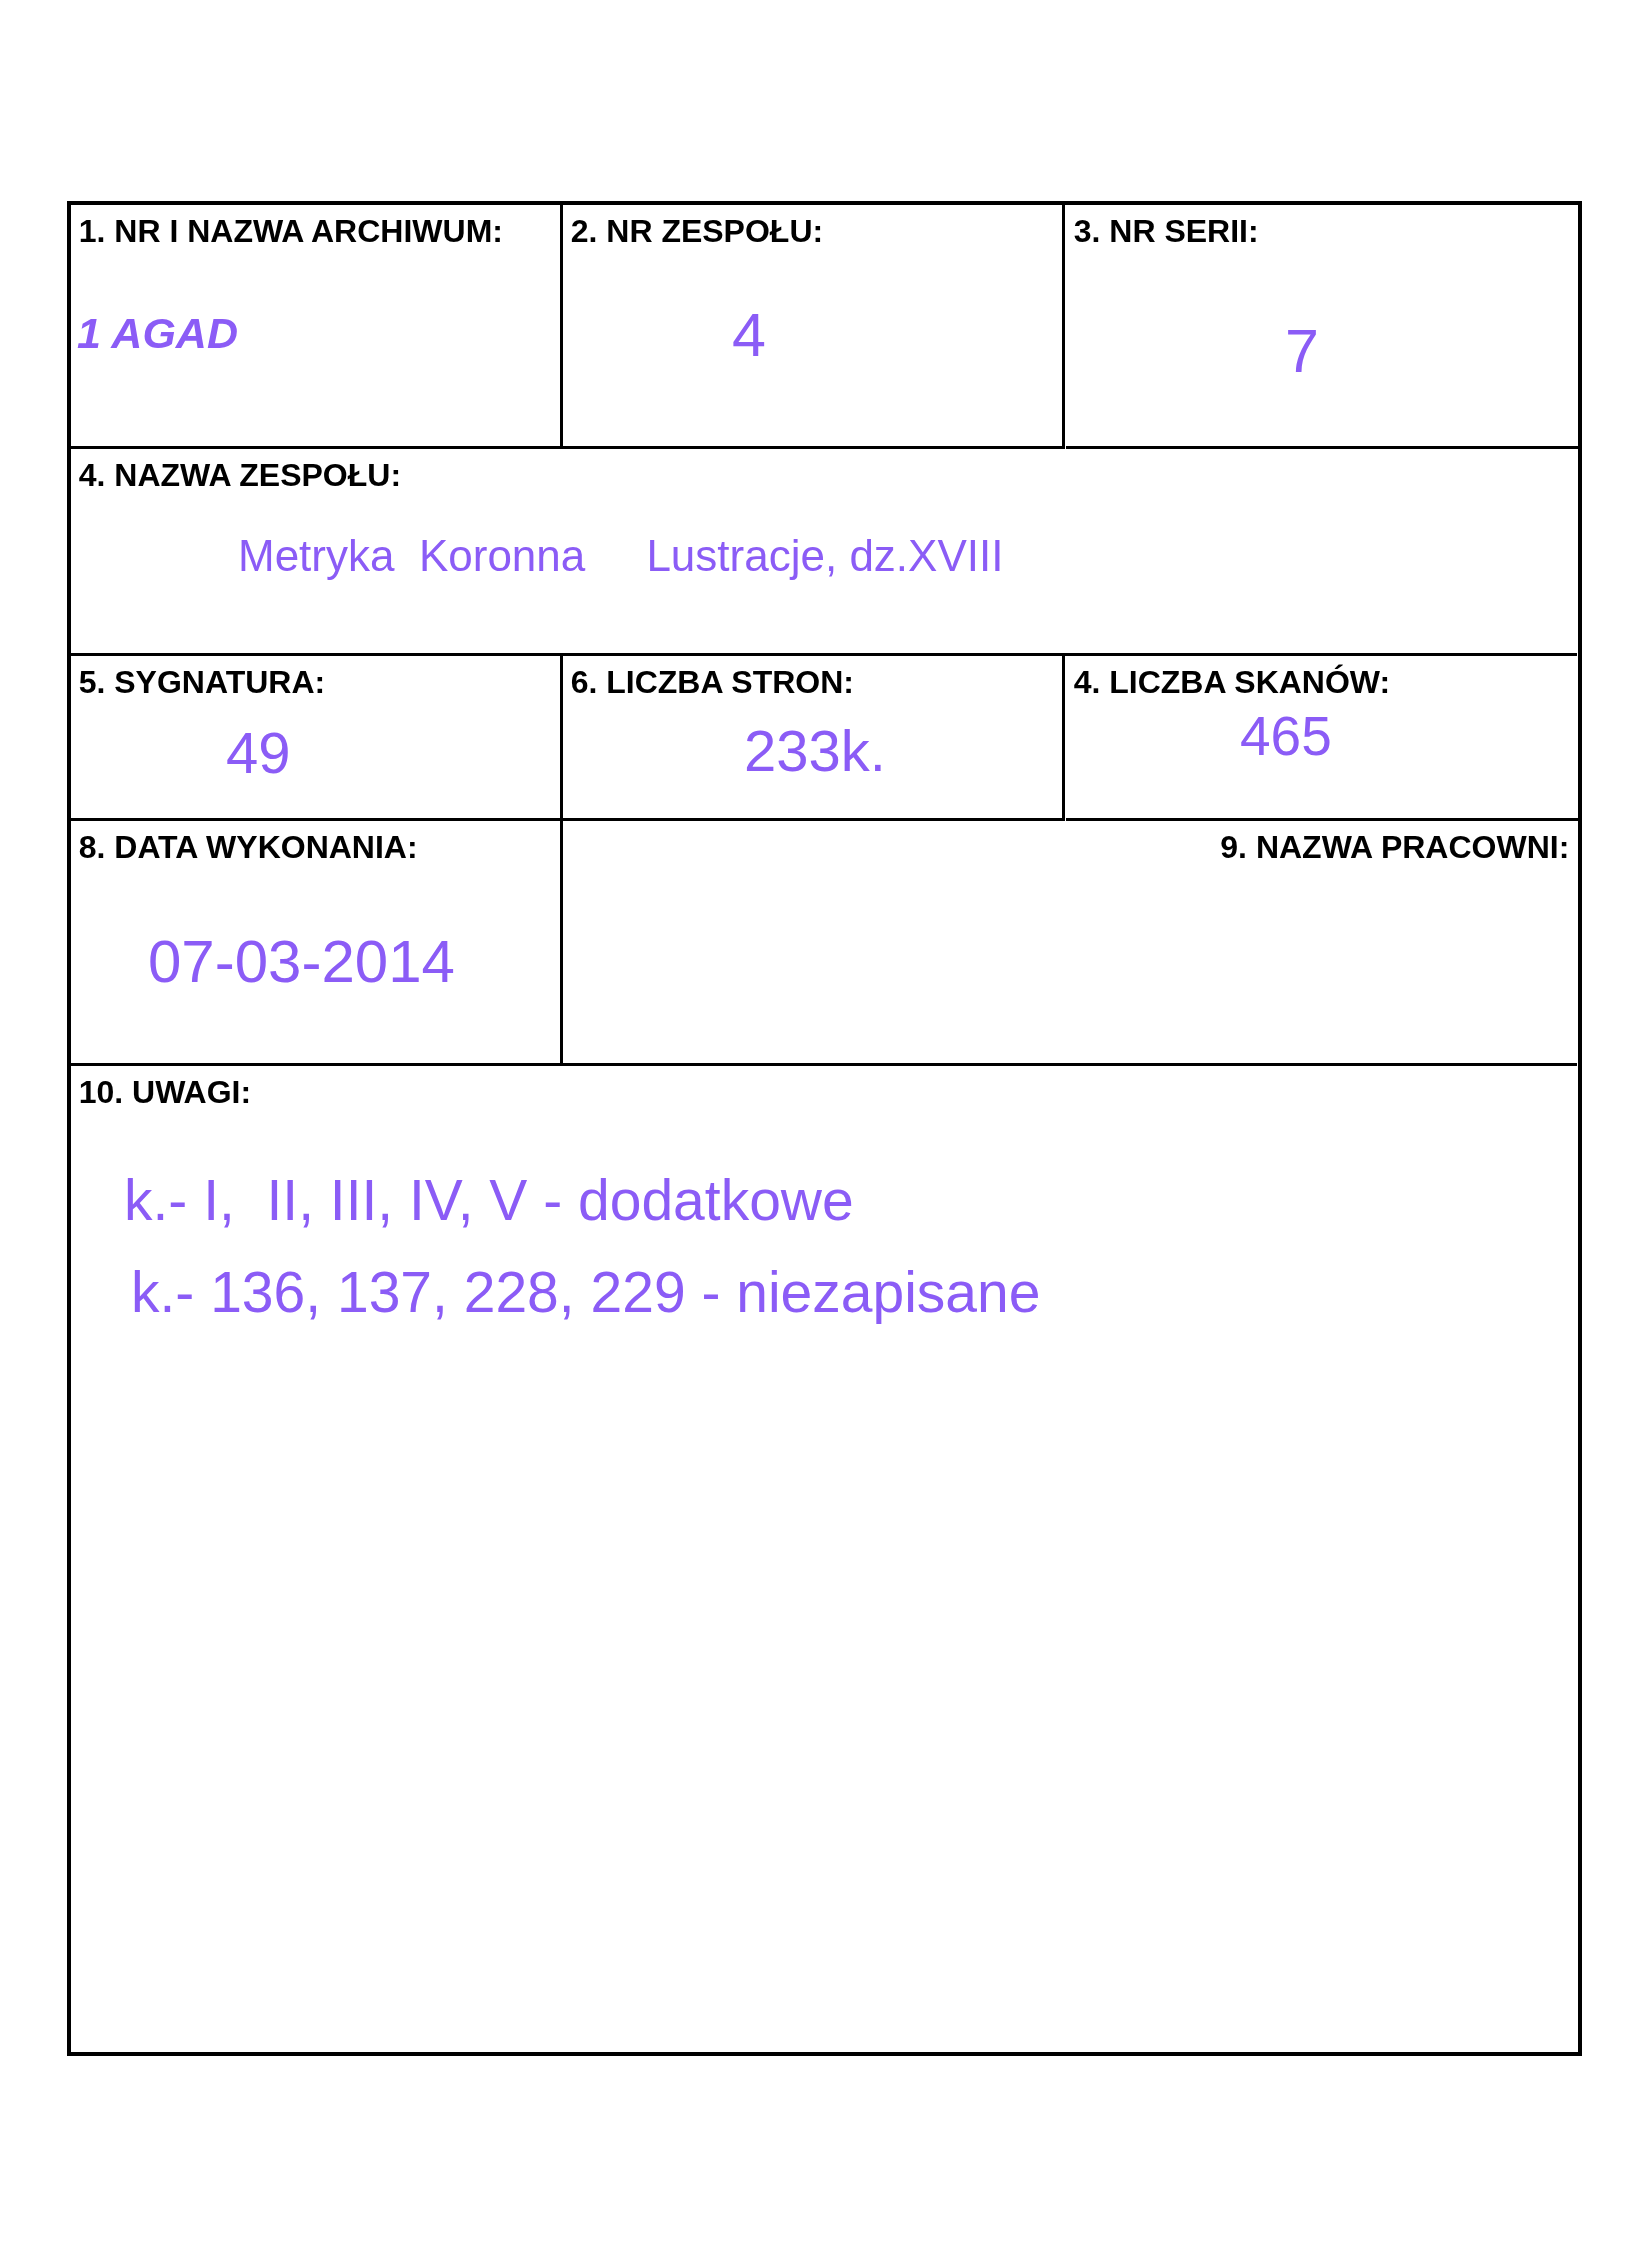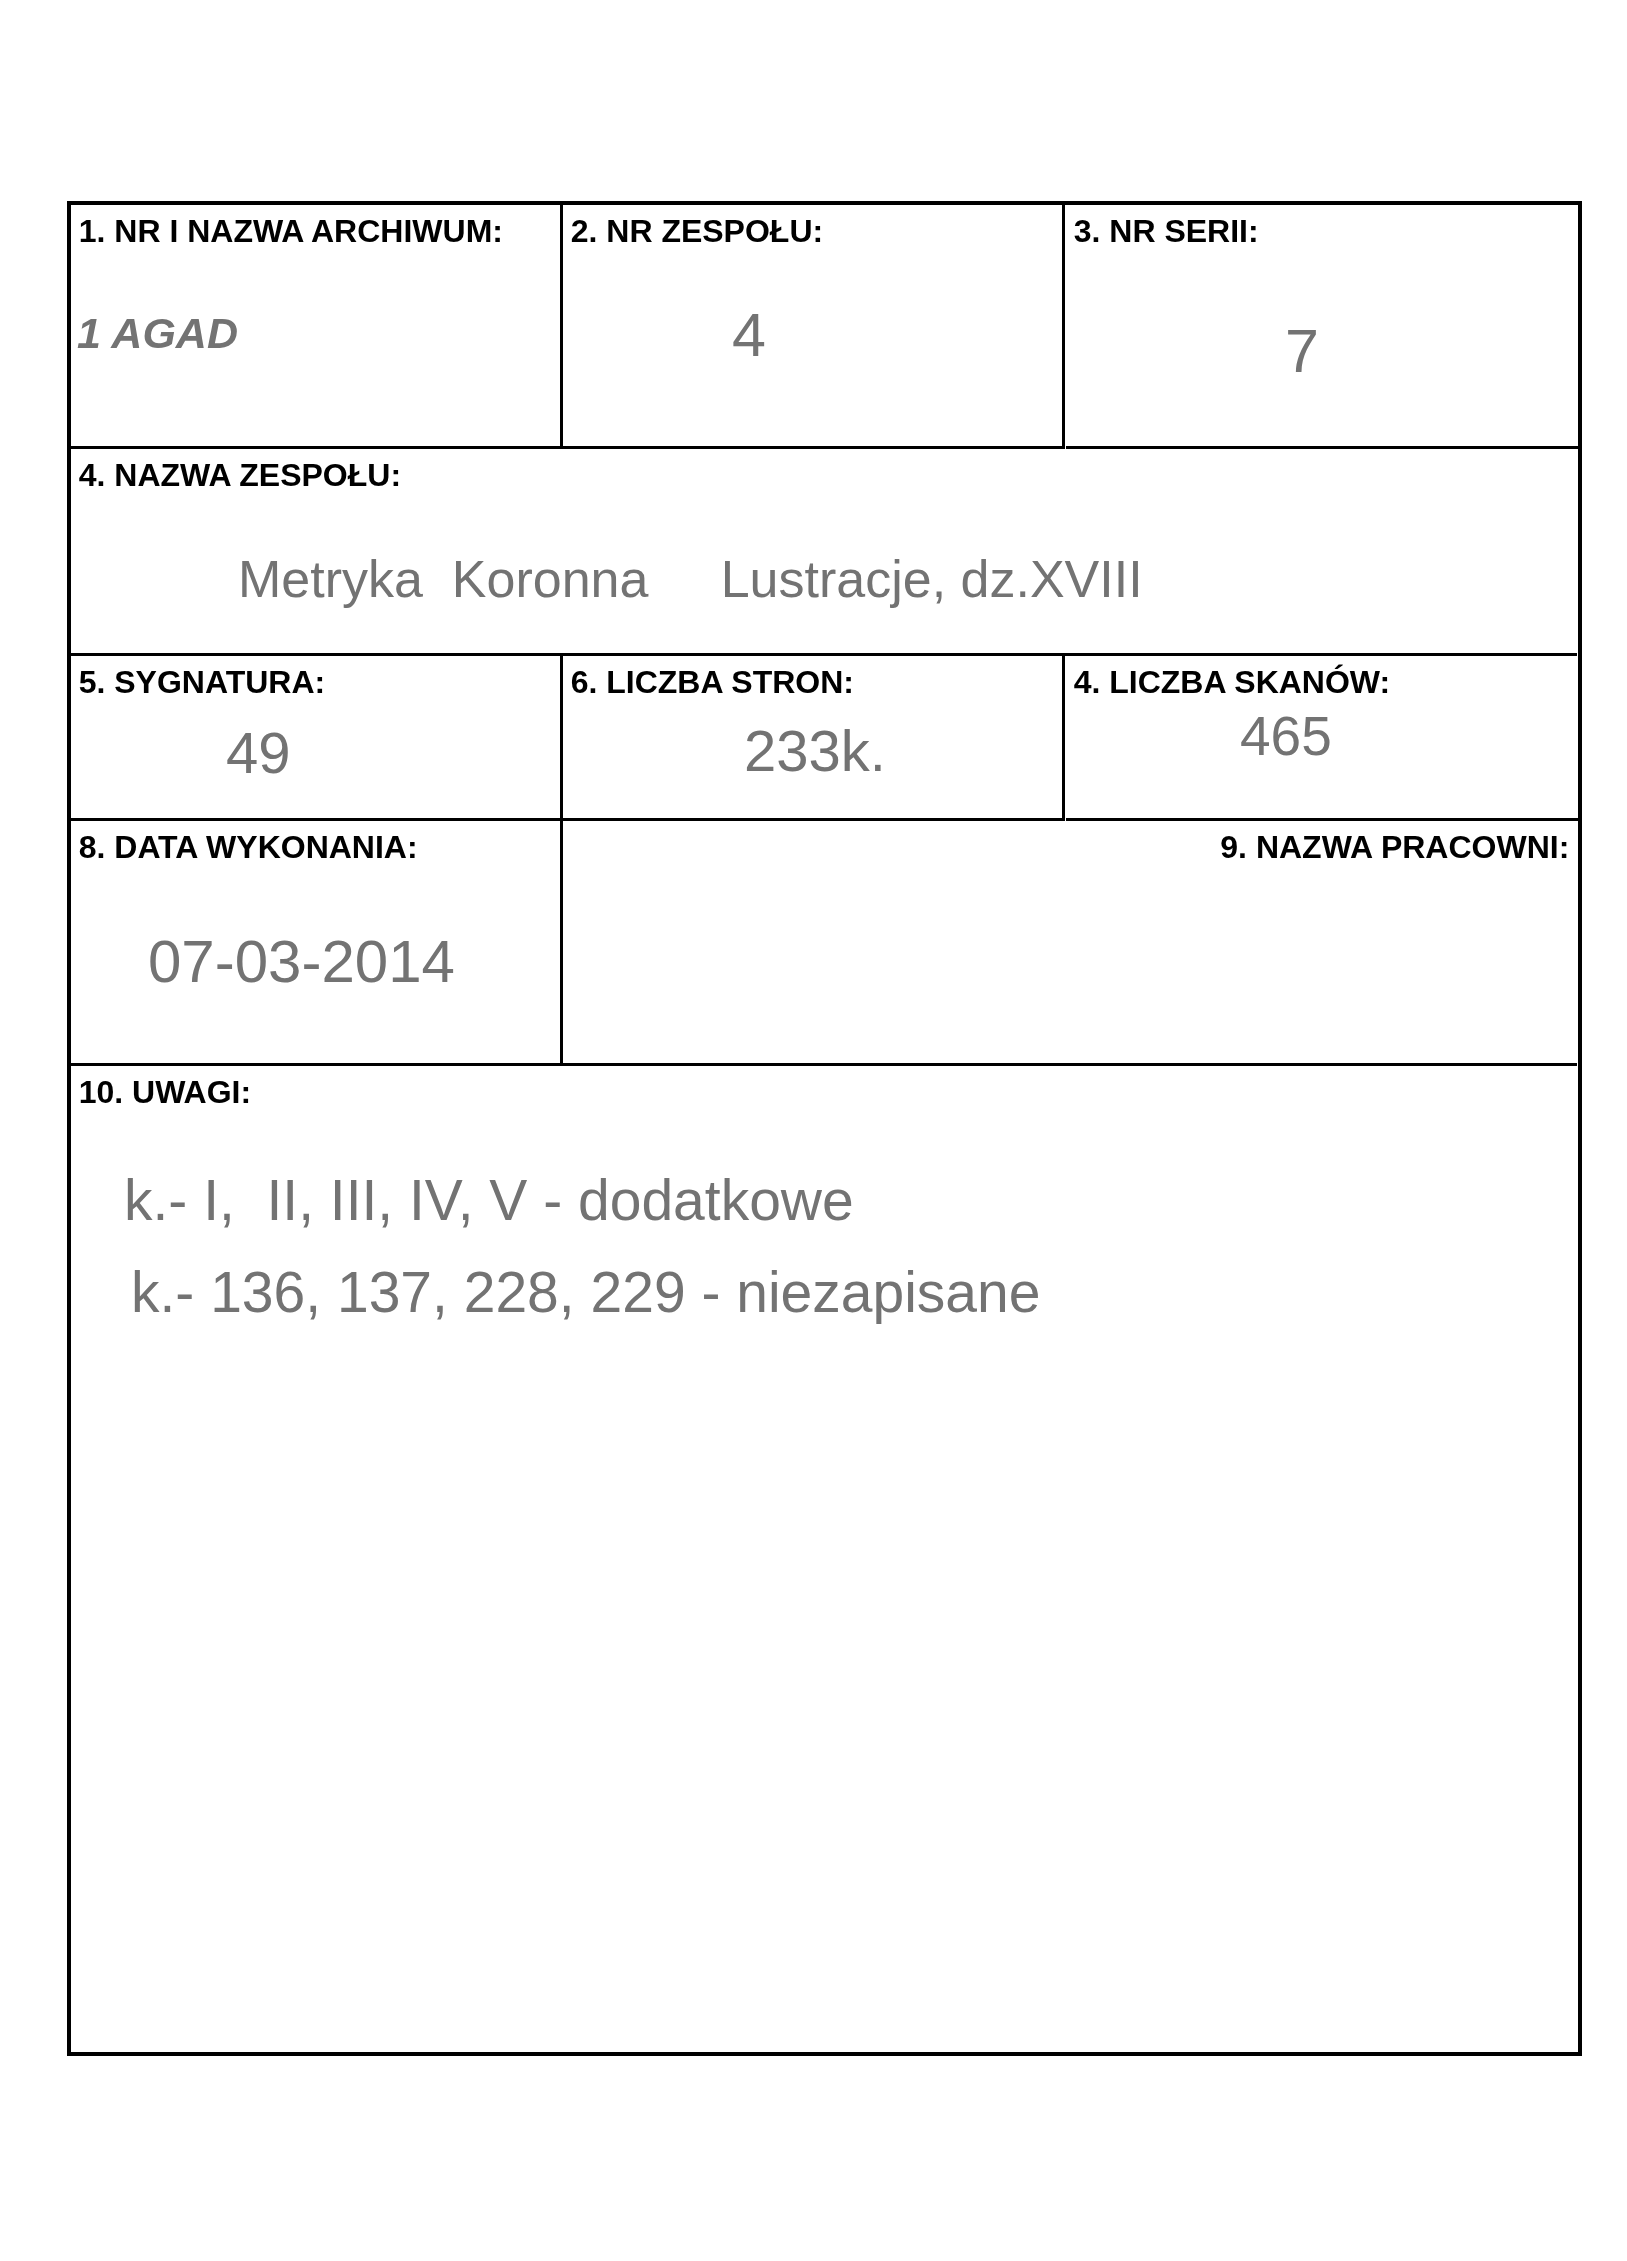--- a/index.html
+++ b/index.html
@@ -43,21 +43,21 @@
     line-height: 1.15;
     padding: 8.4px 7.7px 0 7.7px;
     white-space: pre;
     letter-spacing: 0px;
   }
   .value {
     position: absolute;
     line-height: 1;
     white-space: pre;
     font-weight: normal;
-    color: #737373;
+    color: #8b5cf6;
   }
   .bi {
     font-weight: bold;
     font-style: italic;
   }
 </style>
 </head>
 <body>
 
 <div class="page">
@@ -98,21 +98,21 @@
     <div class="cell" style="left:0; top:861px; width:1506px; height:986px;">
       <div class="field-label">10. UWAGI:</div>
     </div>
 
     <div class="value bi" style="left:6.1px; top:107px; font-size:43px;">1 AGAD</div>
 
     <div class="value" style="left:661px; top:100px; font-size:61px;">4</div>
 
     <div class="value" style="left:1214px; top:116px; font-size:61px;">7</div>
 
-    <div class="value" style="left:167px; top:348px; font-size:52px;">Metryka  Koronna     Lustracje, dz.XVIII</div>
+    <div class="value" style="left:167px; top:329px; font-size:44px;">Metryka  Koronna     Lustracje, dz.XVIII</div>
 
     <div class="value" style="left:155px; top:519px; font-size:58px;">49</div>
 
     <div class="value" style="left:673px; top:517px; font-size:58px;">233k.</div>
 
     <div class="value" style="left:1169px; top:504px; font-size:55px;">465</div>
 
     <div class="value" style="left:77px; top:727px; font-size:60px;">07-03-2014</div>
 
 

